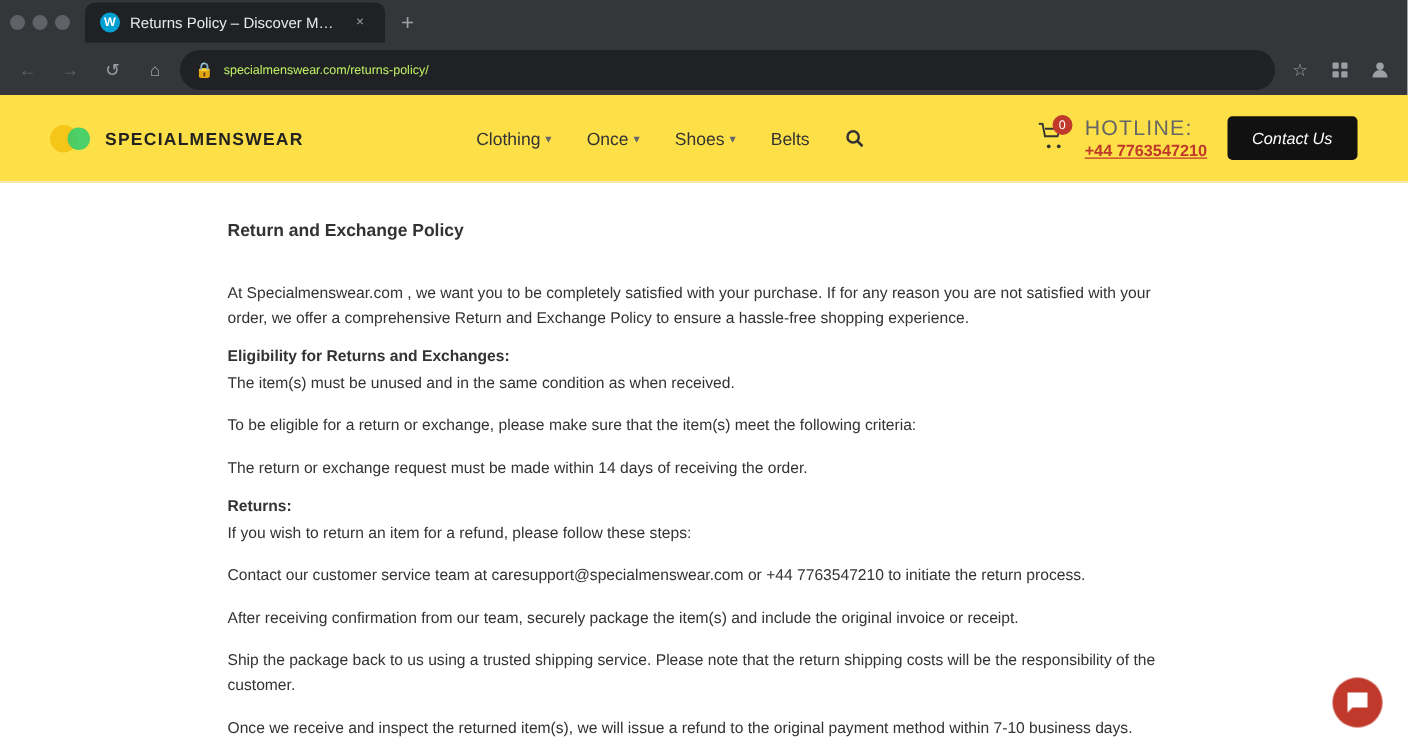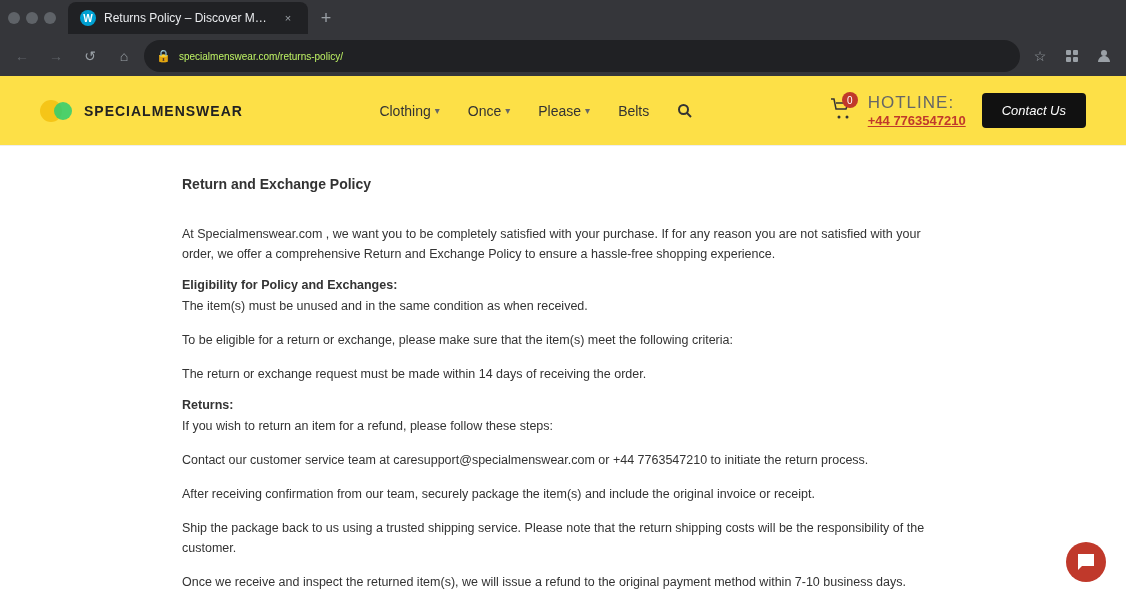--- a/index.html
+++ b/index.html
@@ -383,21 +383,21 @@
     <div class="nav-links">
       <a class="nav-link">
         <span>Clothing</span>
         <span class="chevron">▾</span>
       </a>
       <a class="nav-link">
         <span>Once</span>
         <span class="chevron">▾</span>
       </a>
       <a class="nav-link">
-        <span>Please</span>
+        <span>Shoes</span>
         <span class="chevron">▾</span>
       </a>
       <a class="nav-link">
         <span>Belts</span>
       </a>
       <div class="nav-link">
         <svg width="16" height="16" viewBox="0 0 16 16" fill="none" stroke="#333" stroke-width="2">
             <circle cx="6.5" cy="6.5" r="4.5"></circle>
             <line x1="10" y1="10" x2="14" y2="14"></line>
           </svg>
@@ -422,21 +422,21 @@
       <button class="contact-btn">Contact Us</button>
     </div>
   </nav>
 
   <div class="content-area">
 
     <div class="policy-title">Return and Exchange Policy</div>
 
     <p class="policy-text">At Specialmenswear.com , we want you to be completely satisfied with your purchase. If for any reason you are not satisfied with your order, we offer a comprehensive Return and Exchange Policy to ensure a hassle-free shopping experience.</p>
 
-    <div class="policy-section-title">Eligibility for Policy and Exchanges:</div>
+    <div class="policy-section-title">Eligibility for Returns and Exchanges:</div>
     <p class="policy-text">The item(s) must be unused and in the same condition as when received.</p>
     <p class="policy-text">To be eligible for a return or exchange, please make sure that the item(s) meet the following criteria:</p>
     <p class="policy-text">The return or exchange request must be made within 14 days of receiving the order.</p>
 
     <div class="policy-section-title">Returns:</div>
     <p class="policy-text">If you wish to return an item for a refund, please follow these steps:</p>
     <p class="policy-text">Contact our customer service team at caresupport@specialmenswear.com  or +44 7763547210 to initiate the return process.</p>
     <p class="policy-text">After receiving confirmation from our team, securely package the item(s) and include the original invoice or receipt.</p>
     <p class="policy-text">Ship the package back to us using a trusted shipping service. Please note that the return shipping costs will be the responsibility of the customer.</p>
     <p class="policy-text">Once we receive and inspect the returned item(s), we will issue a refund to the original payment method within 7-10 business days.</p>

